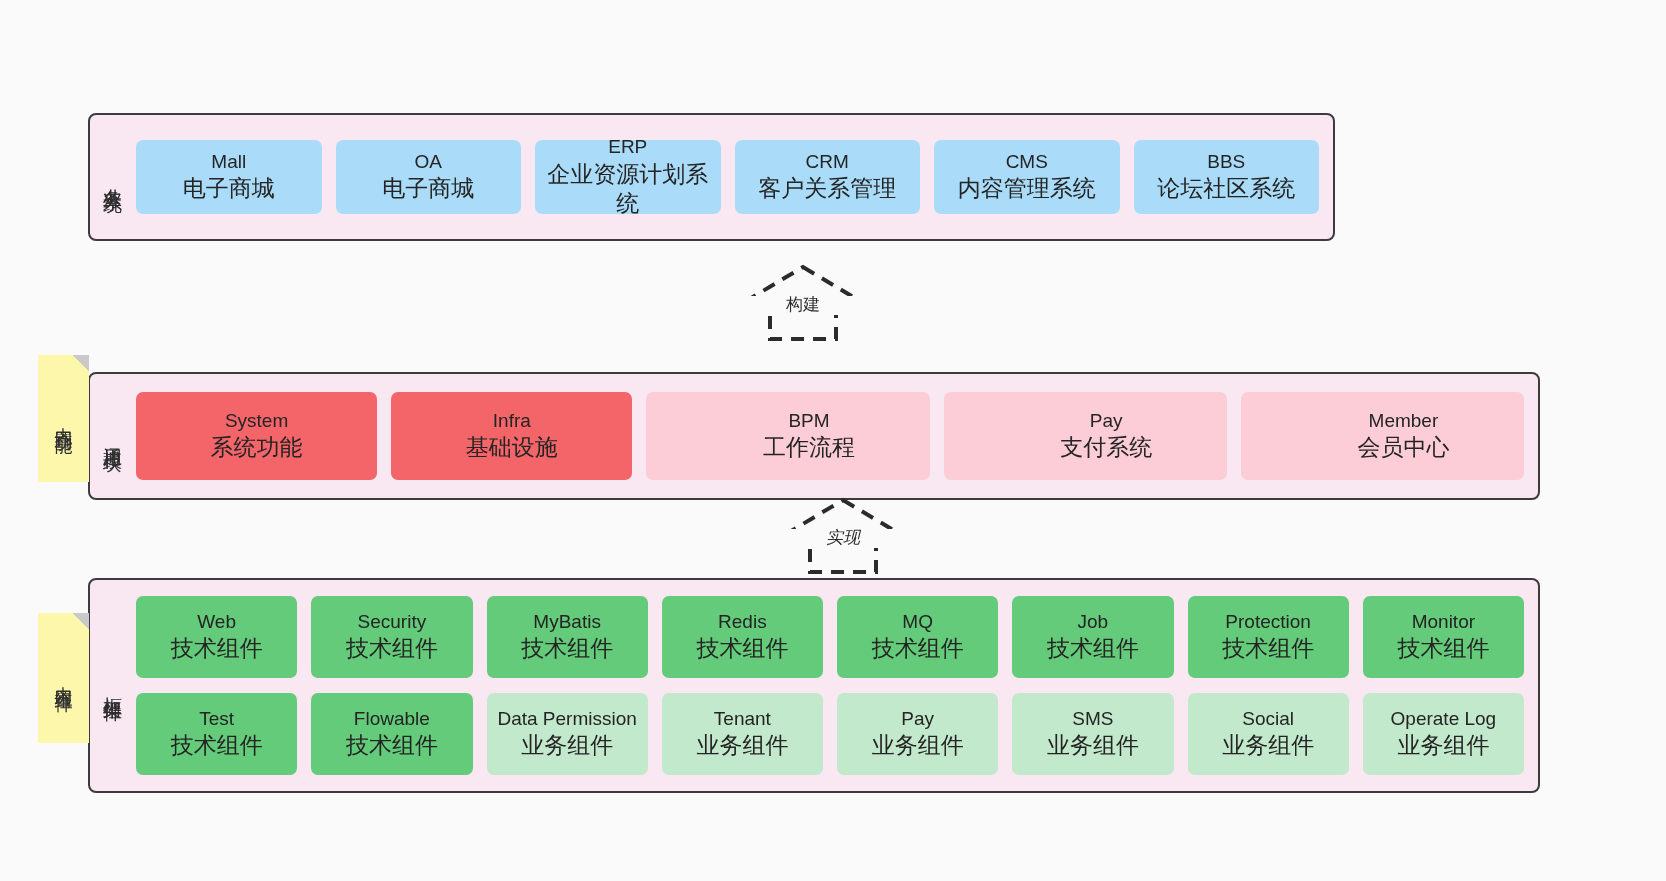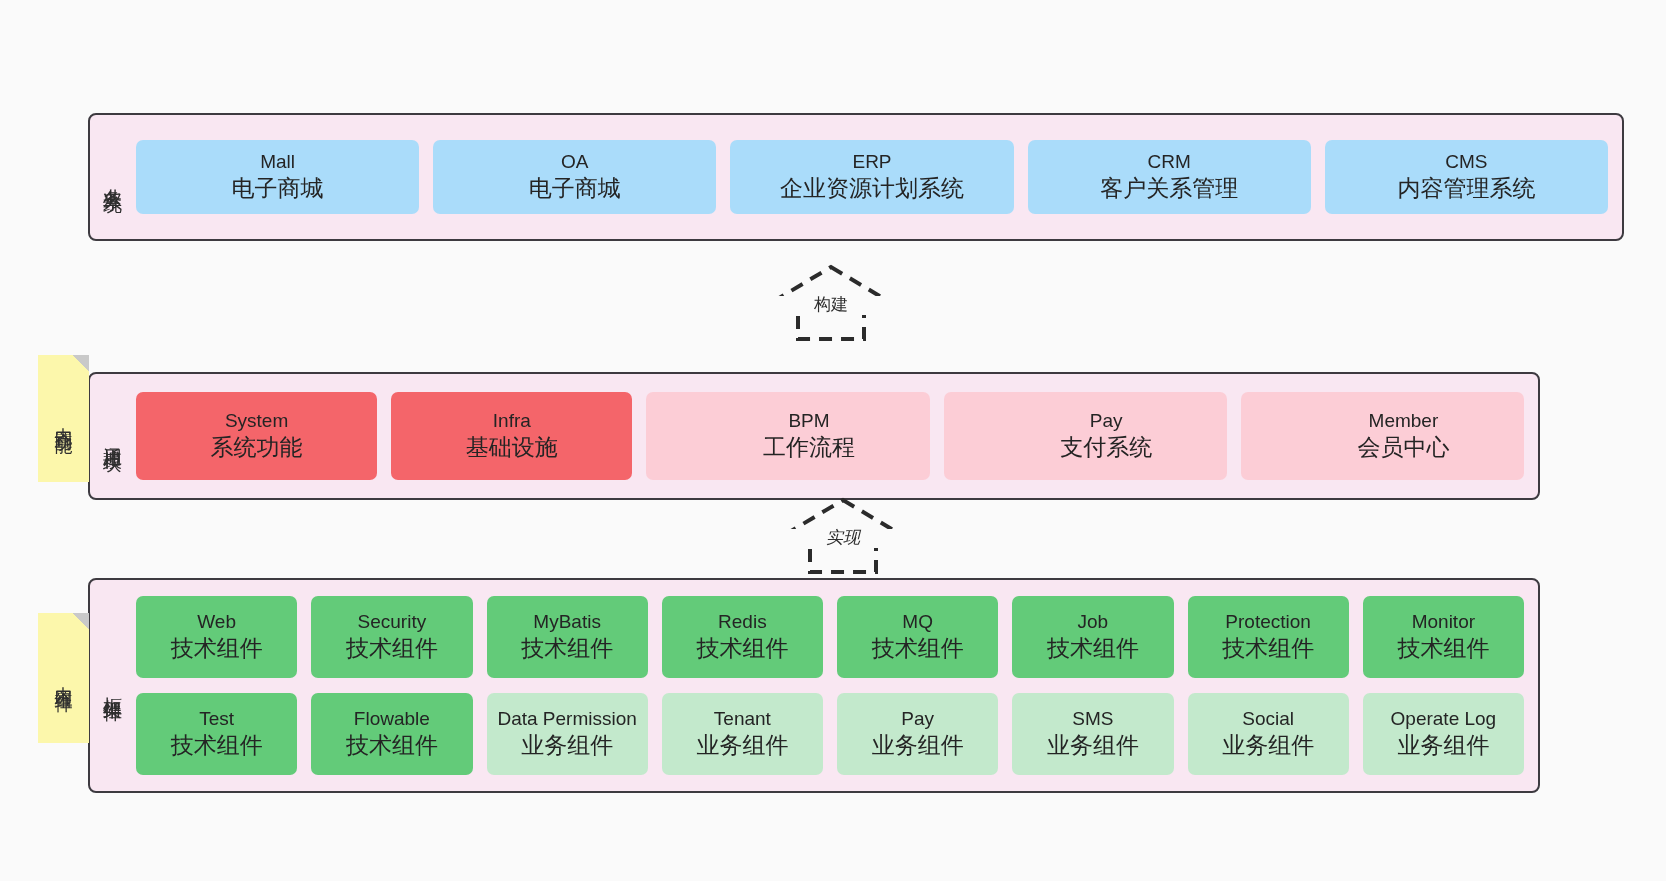--- a/index.html
+++ b/index.html
@@ -67,21 +67,21 @@
   .card .en { font-size: 19px; }
   .card .cn { font-size: 23px; }
 
   .c-blue   { background: #aadcfa; }
   .c-red    { background: #f4656a; }
   .c-pink   { background: #fccdd6; padding-left: 48px; }
   .c-green  { background: #63cb79; }
   .c-mint   { background: #c3e9cc; }
 
   
-  #layer-business { left: 88px;  top: 113px; width: 1536px; height: 128px; }
+  #layer-business { left: 88px;  top: 113px; width: 1247px; height: 128px; }
   #layer-common   { left: 88px;  top: 348px; width: 1452px; height: 128px; margin-top: 24px; }
   #layer-frame    { left: 88px;  top: 578px; width: 1452px; height: 215px; }
 
   #layer-business .card { height: 74px; }
   #layer-common   .card { height: 88px; }
   #layer-frame    .card { height: 82px; }
 
   
   .note {
     position: absolute;
@@ -113,21 +113,21 @@
     position: absolute;
     left: 0; right: 0;
     bottom: 26px;
     text-align: center;
     font-size: 17px;
     color: #2e2e2e;
     background: #fafafa;
     line-height: 1.1;
     padding: 0 3px;
   }
-  #arrow-build  { left: 760px; top: 263px; width: 142px; height: 78px; }
+  #arrow-build  { left: 732px; top: 263px; width: 142px; height: 78px; }
   #arrow-impl   { left: 772px; top: 496px; width: 142px; height: 78px; font-style: italic; }
 </style>
 </head>
 <body>
 
 <div id="stage">
 
   <div class="layer" id="layer-business">
     <div class="layer-title">业务系统</div>
     <div class="layer-body">
@@ -143,20 +143,24 @@
         <span class="en">ERP</span>
         <span class="cn">企业资源计划系统</span>
       </div>
       <div class="card c-blue">
         <span class="en">CRM</span>
         <span class="cn">客户关系管理</span>
       </div>
       <div class="card c-blue">
         <span class="en">CMS</span>
         <span class="cn">内容管理系统</span>
+      </div>
+      <div class="card c-blue">
+        <span class="en">BBS</span>
+        <span class="cn">论坛社区系统</span>
       </div>
     </div>
   </div>
 
   <div class="uparrow" id="arrow-build">
     <svg width="142" height="78" viewBox="0 0 142 78">
       <path d="M71 4 L138 44 L104 44 L104 76 L38 76 L38 44 L4 44 Z" fill="none" stroke="#2b2b2b" stroke-width="4" stroke-dasharray="13 9" stroke-linejoin="miter"></path>
     </svg>
     <div class="label">构建</div>
   </div>

